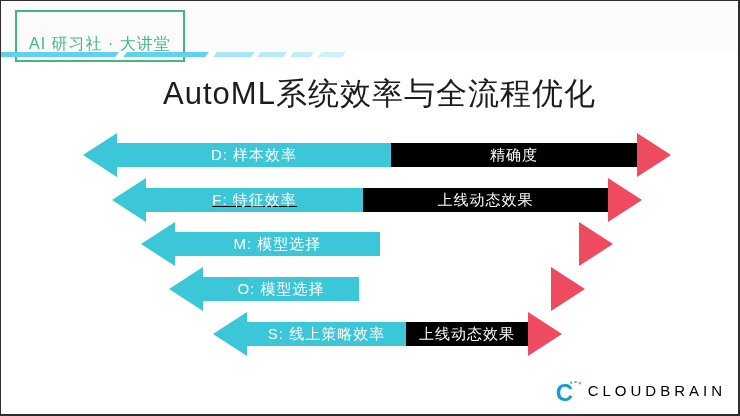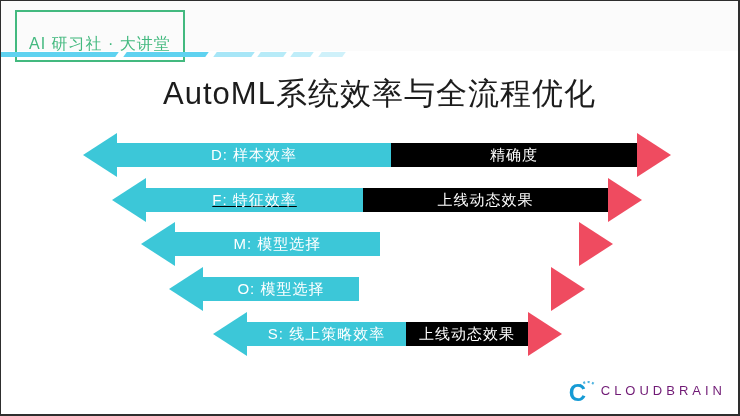--- a/index.html
+++ b/index.html
@@ -53,21 +53,21 @@
   .seg span{color:#ffffff;font-size:15px;font-weight:500;letter-spacing:1px;white-space:nowrap;}
   
   .logo{position:absolute;right:12px;bottom:11px;display:flex;align-items:center;}
   .logo-mark{position:relative;width:26px;height:26px;margin-right:6px;}
   .logo-c{
     position:absolute;left:0;bottom:-2px;
     font-size:24px;font-weight:800;color:#169bd5;line-height:1;
   }
   .logo-spark{position:absolute;left:8px;top:-5px;}
   .logo-text{
-    font-size:13px;color:#701a75;letter-spacing:4px;font-weight:500;
+    font-size:15px;color:#000000;letter-spacing:4px;font-weight:500;
   }
 </style>
 </head>
 <body>
 
 <div class="frame">
   <div class="top-band"></div>
 
   <div class="badge">AI 研习社 · 大讲堂</div>
 

